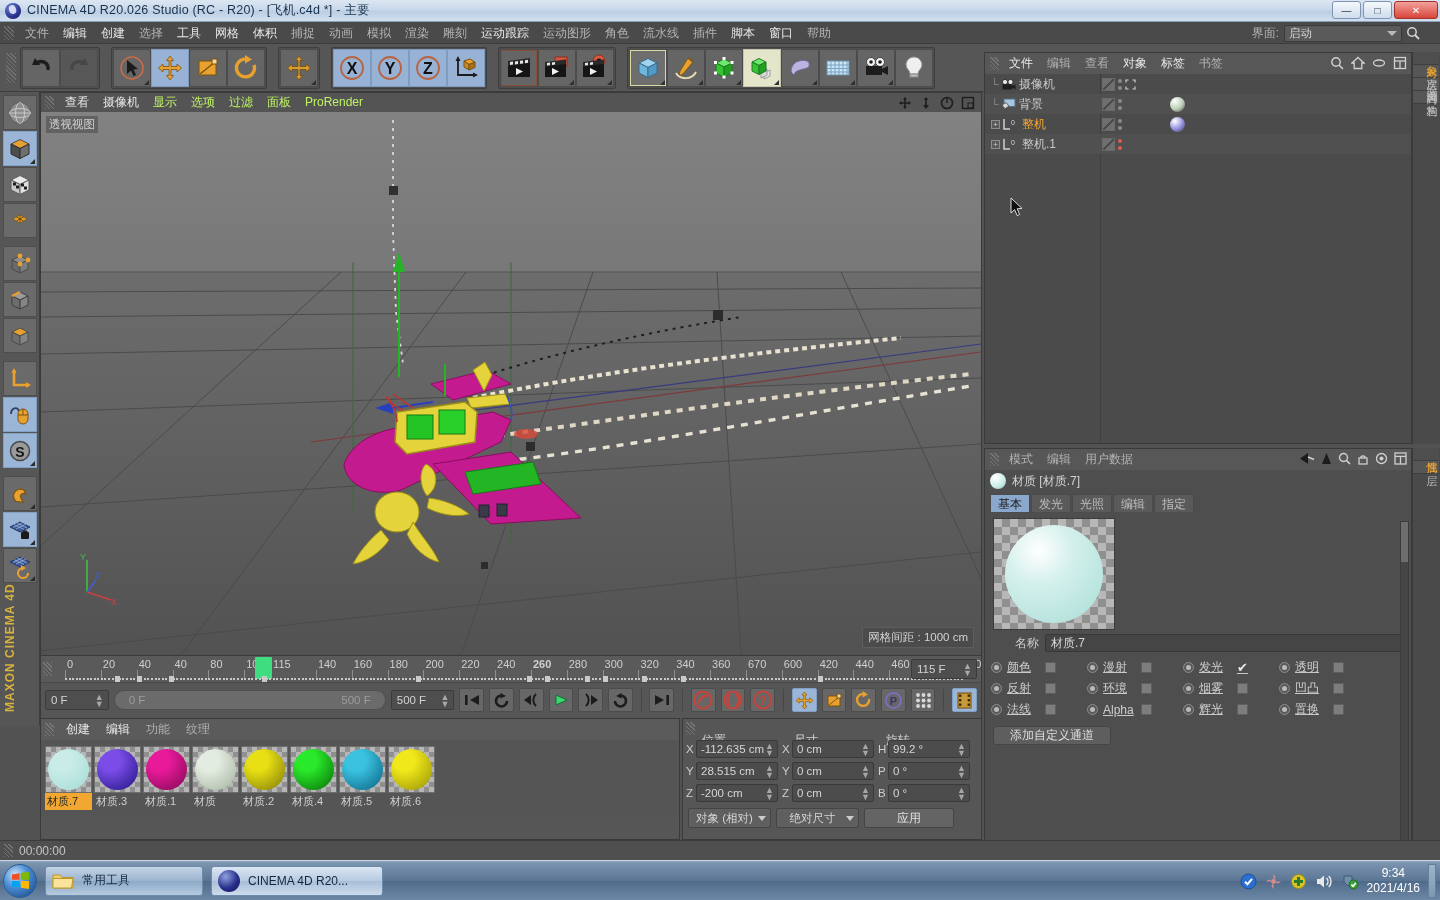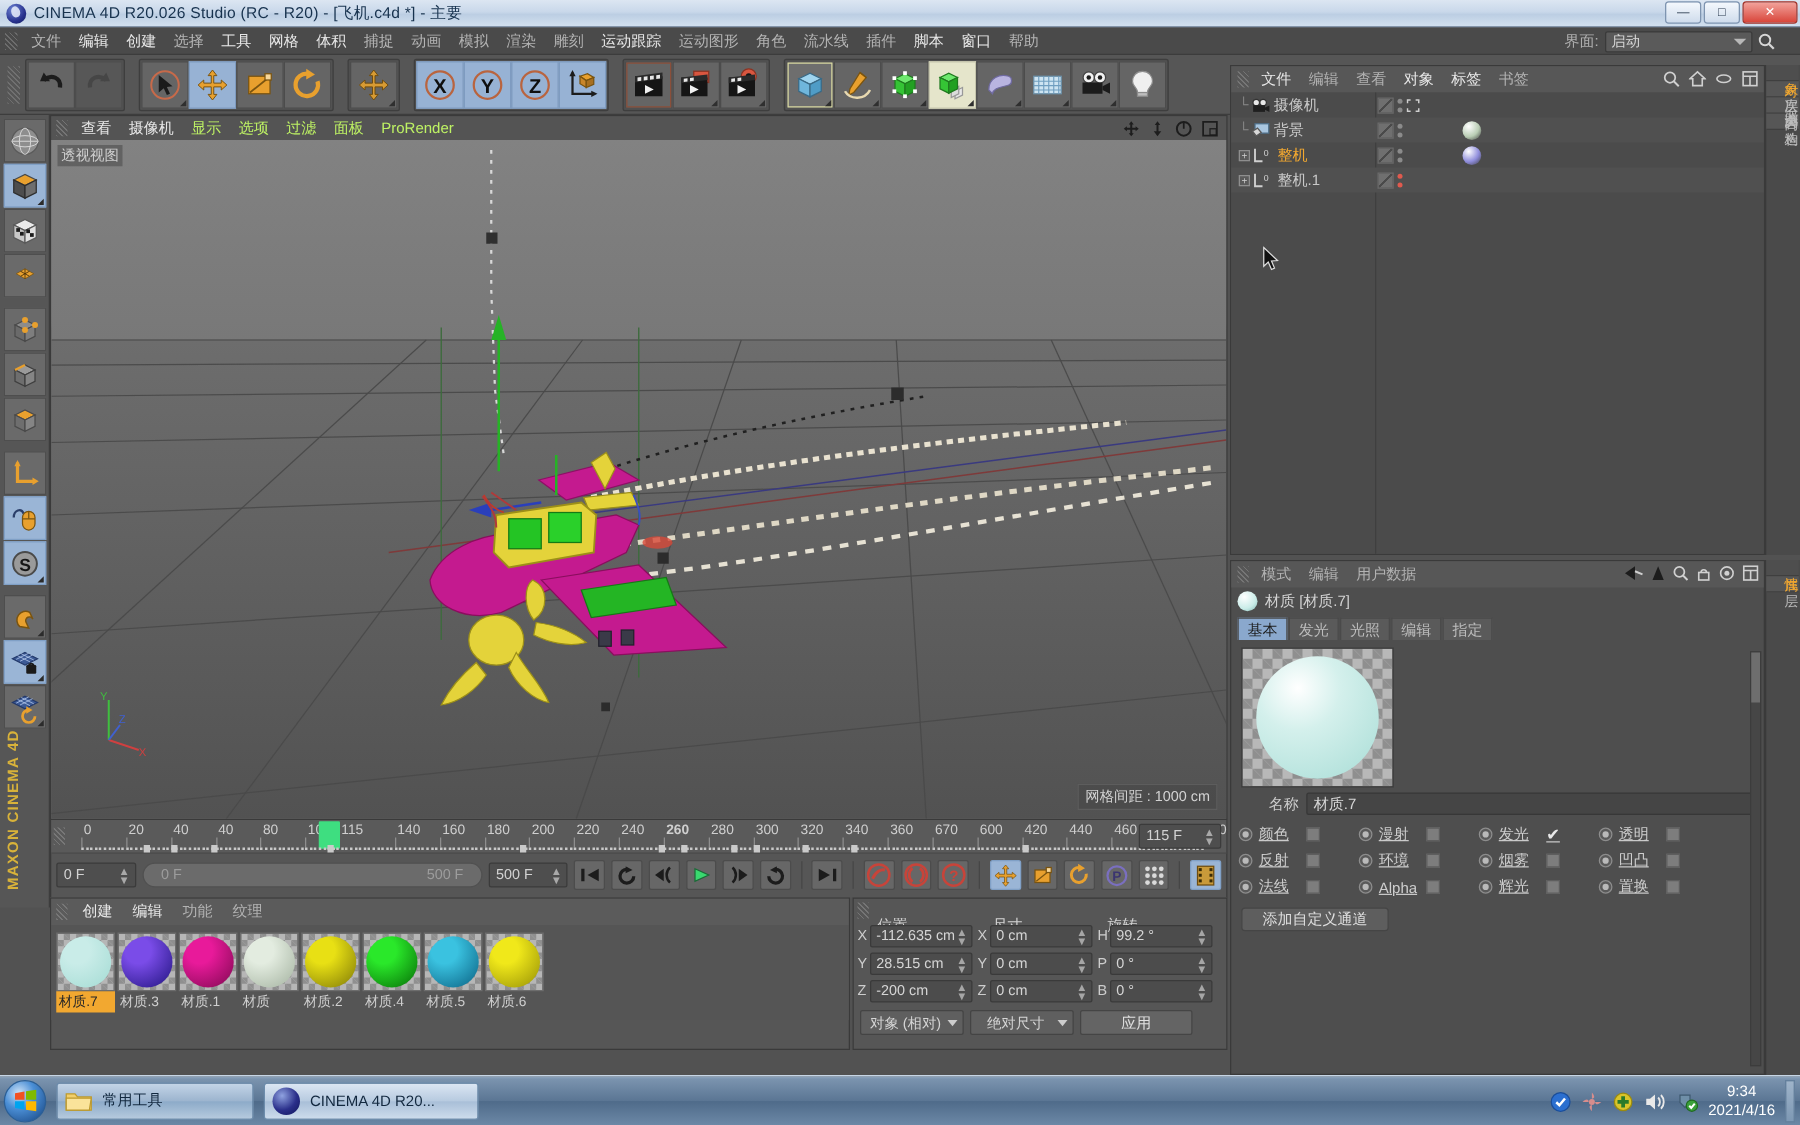--- a/index.html
+++ b/index.html
@@ -1715,20 +1715,24 @@
       <div class="vtab sel">对象</div>
       <div class="vtab">层次</div>
       <div class="vtab">内容浏览器</div>
       <div class="vtab">构造</div>
     </div>
   <div class="vtabs2" id="vtabs2">
       <div class="vtab sel">属性</div>
       <div class="vtab">层</div>
     </div>
 
+  <div class="status">
+    <div class="sdots"></div>
+    <div class="stxt">00:00:00</div>
+  </div>
 
   <div class="taskbar">
     <div class="startorb">
       <svg width="19" height="19" viewBox="0 0 19 19">
           <g>
             <path d="M1 3.5 L8.6 2.2 L8.6 8.8 L1 8.8 Z" fill="#f25022"></path>
             <path d="M9.8 2 L18 0.8 L18 8.8 L9.8 8.8 Z" fill="#7fba00"></path>
             <path d="M1 10 L8.6 10 L8.6 16.6 L1 15.4 Z" fill="#00a4ef"></path>
             <path d="M9.8 10 L18 10 L18 18 L9.8 16.8 Z" fill="#ffb900"></path>
           </g>

